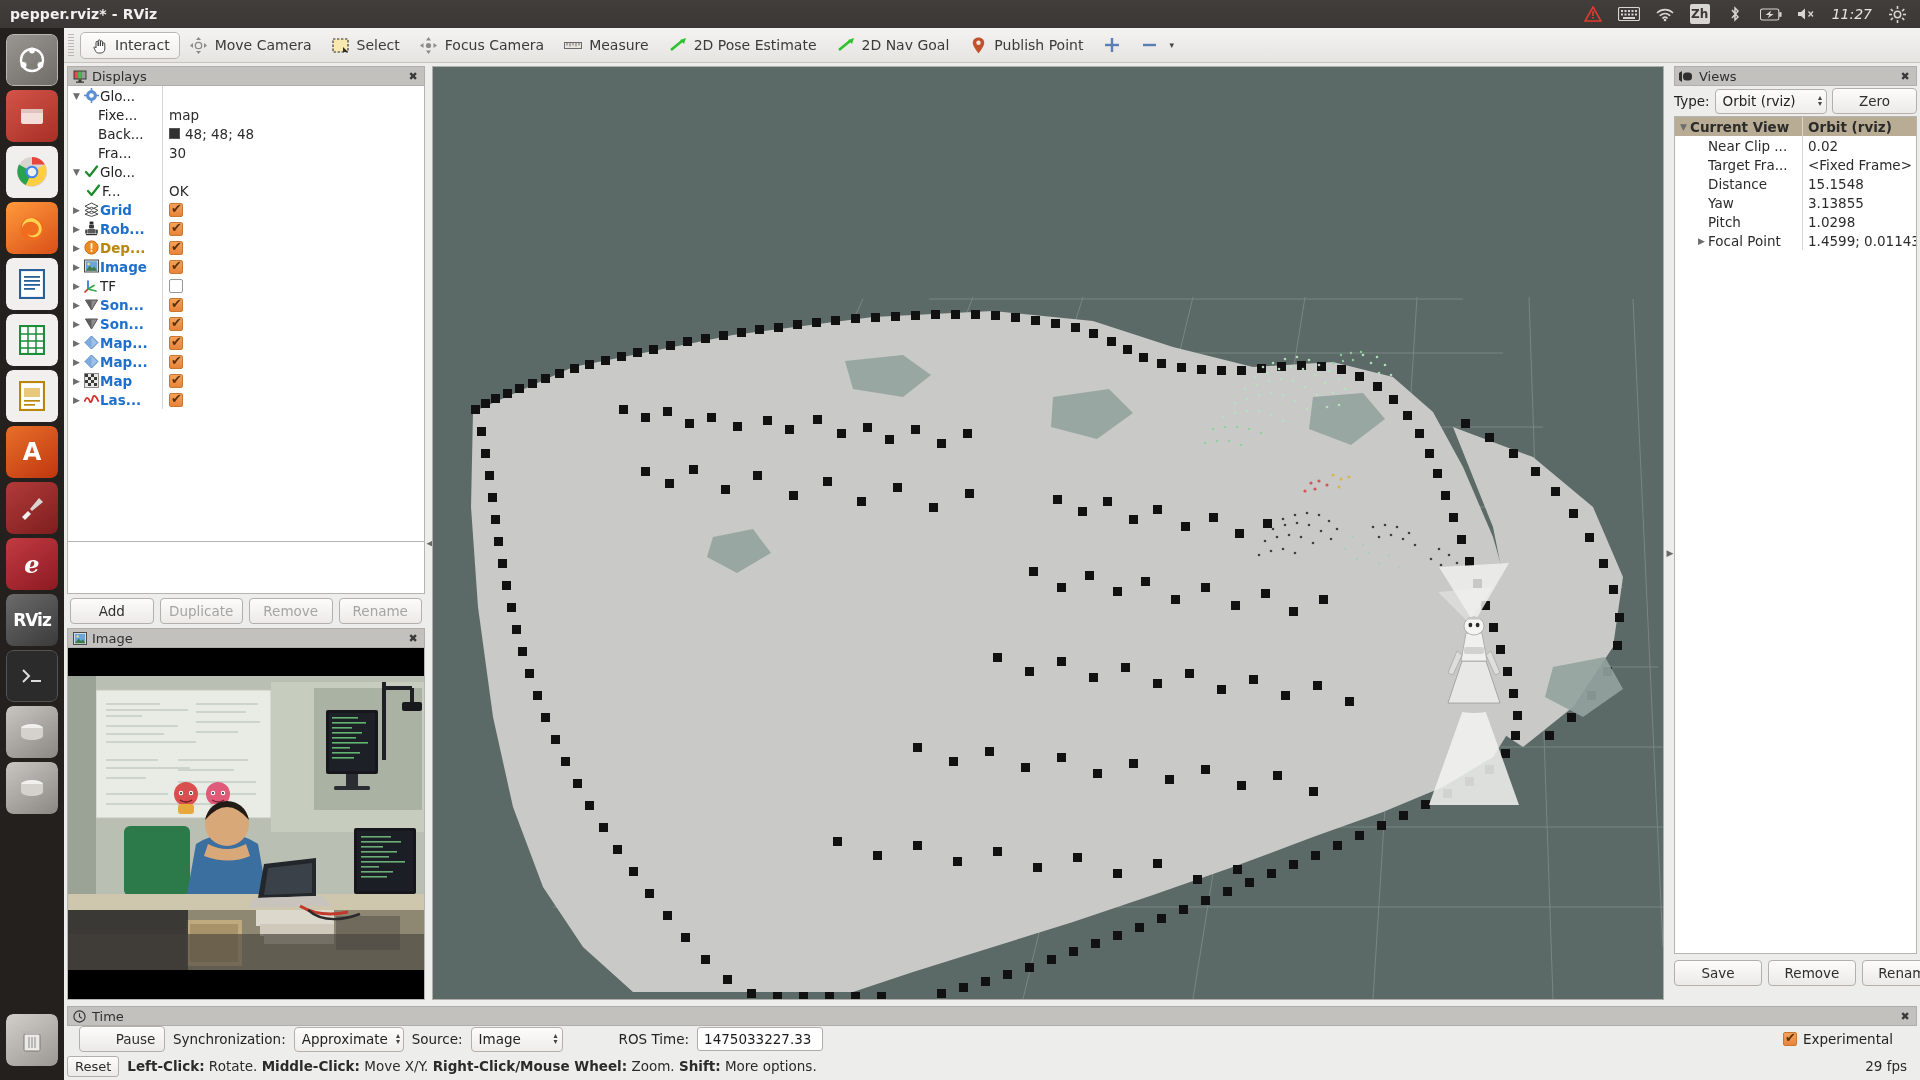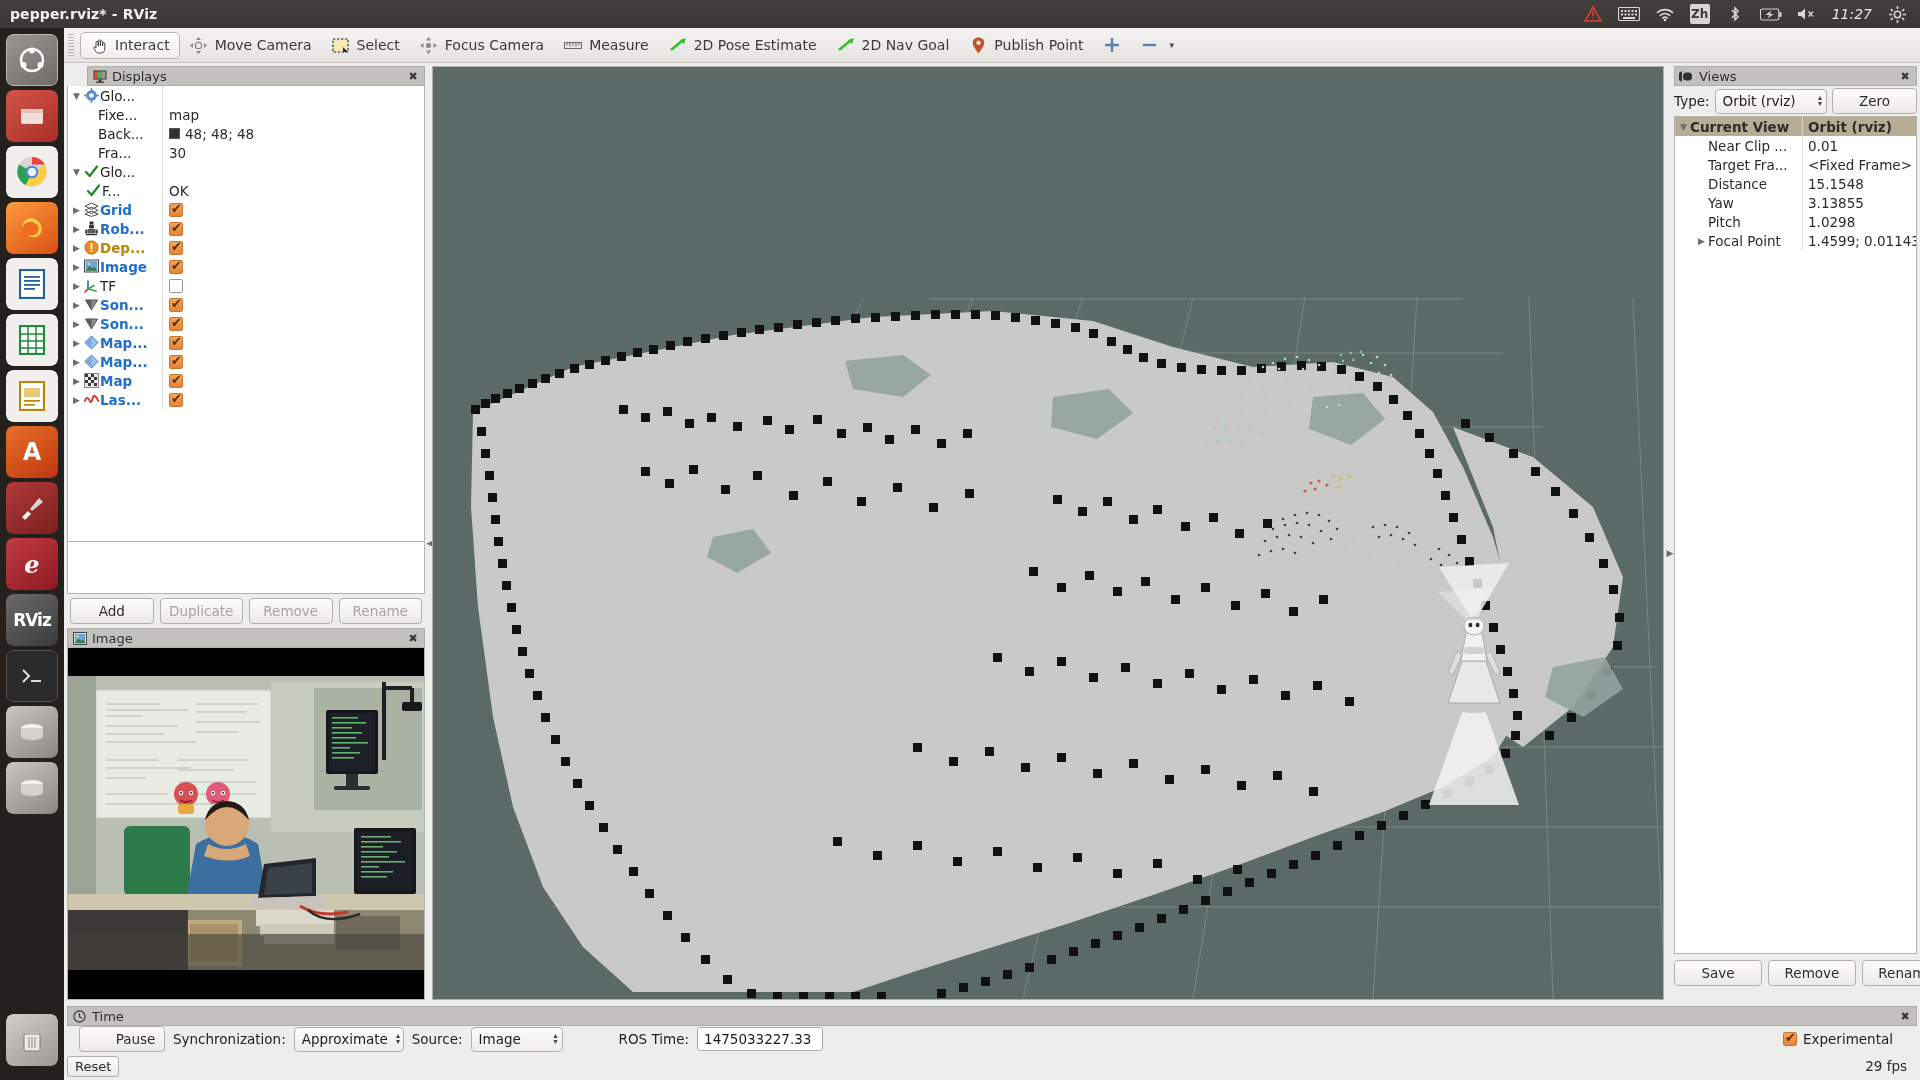--- a/index.html
+++ b/index.html
@@ -52,21 +52,21 @@
   .tb-ico { width:18px; height:18px; display:inline-flex; align-items:center; justify-content:center; }
 
   
   .panel-title { height:20px; background:#c3c1bd; border:1px solid #b0aeaa;
     display:flex; align-items:center; padding:0 4px; font-size:13px; color:#2f2f2f; }
   .panel-title .pt-ico { width:15px; height:15px; margin-right:5px; display:inline-flex; align-items:center; justify-content:center;}
   .pt-close { margin-left:auto; width:14px; height:14px; display:flex; align-items:center;
     justify-content:center; font-size:11px; color:#3a3a3a; }
 
   
-  #displays-panel { position:absolute; left:3px; top:38px; width:358px; height:555px;padding-left:20px; }
+  #displays-panel { position:absolute; left:3px; top:38px; width:358px; height:555px; }
   #displays-tree { position:absolute; left:0; top:20px; width:358px; height:456px;
     background:#fff; border:1px solid #b6b4b0; border-top:none; overflow:hidden; }
   .trow { display:flex; align-items:center; height:19px; font-size:13.5px; }
   .tw-name { display:flex; align-items:center; width:94px; flex:0 0 94px; overflow:hidden; padding-left:2px;}
   .tw-val { flex:1; padding-left:6px; border-left:1px solid #d8d6d2; height:19px; display:flex; align-items:center; overflow:hidden;}
   .arrow { width:13px; text-align:center; color:#6d6d6d; font-size:9px; flex:0 0 13px;}
   .ticon { width:17px; flex:0 0 17px; display:inline-flex; align-items:center; justify-content:center; }
   .tlabel { color:#1f6fcc; font-weight:bold; white-space:nowrap; }
   .tlabel.plain { color:#242424; font-weight:normal; }
   .tlabel.warn { color:#b8860b; }
@@ -1314,21 +1314,21 @@
             <span class="arrow" style="margin-left: 2px;">▼</span>
             <span>Current View</span>
           </div>
           <div class="vval">Orbit (rviz)</div>
         </div>
         <div class="vrow">
           <div class="vname">
             <span class="arrow" style="margin-left: 20px;"></span>
             <span>Near Clip ...</span>
           </div>
-          <div class="vval">0.01</div>
+          <div class="vval">0.02</div>
         </div>
         <div class="vrow">
           <div class="vname">
             <span class="arrow" style="margin-left: 20px;"></span>
             <span>Target Fra...</span>
           </div>
           <div class="vval">&lt;Fixed Frame&gt;</div>
         </div>
         <div class="vrow">
           <div class="vname">
@@ -1402,16 +1402,17 @@
 
       <div class="expbox">
         <span class="chk on"></span>
         <span class="lbl">Experimental</span>
       </div>
     </div>
   </div>
 
   <div id="status-bar">
     <div class="sbtn">Reset</div>
+    <div id="status-text"><b>Left-Click:</b><span> Rotate. </span><b>Middle-Click:</b><span> Move X/Y. </span><b>Right-Click/Mouse Wheel:</b><span> Zoom. </span><b>Shift:</b><span> More options.</span></div>
     <div id="fps">29 fps</div>
   </div>
 
 </div>
 
 </body></html>

